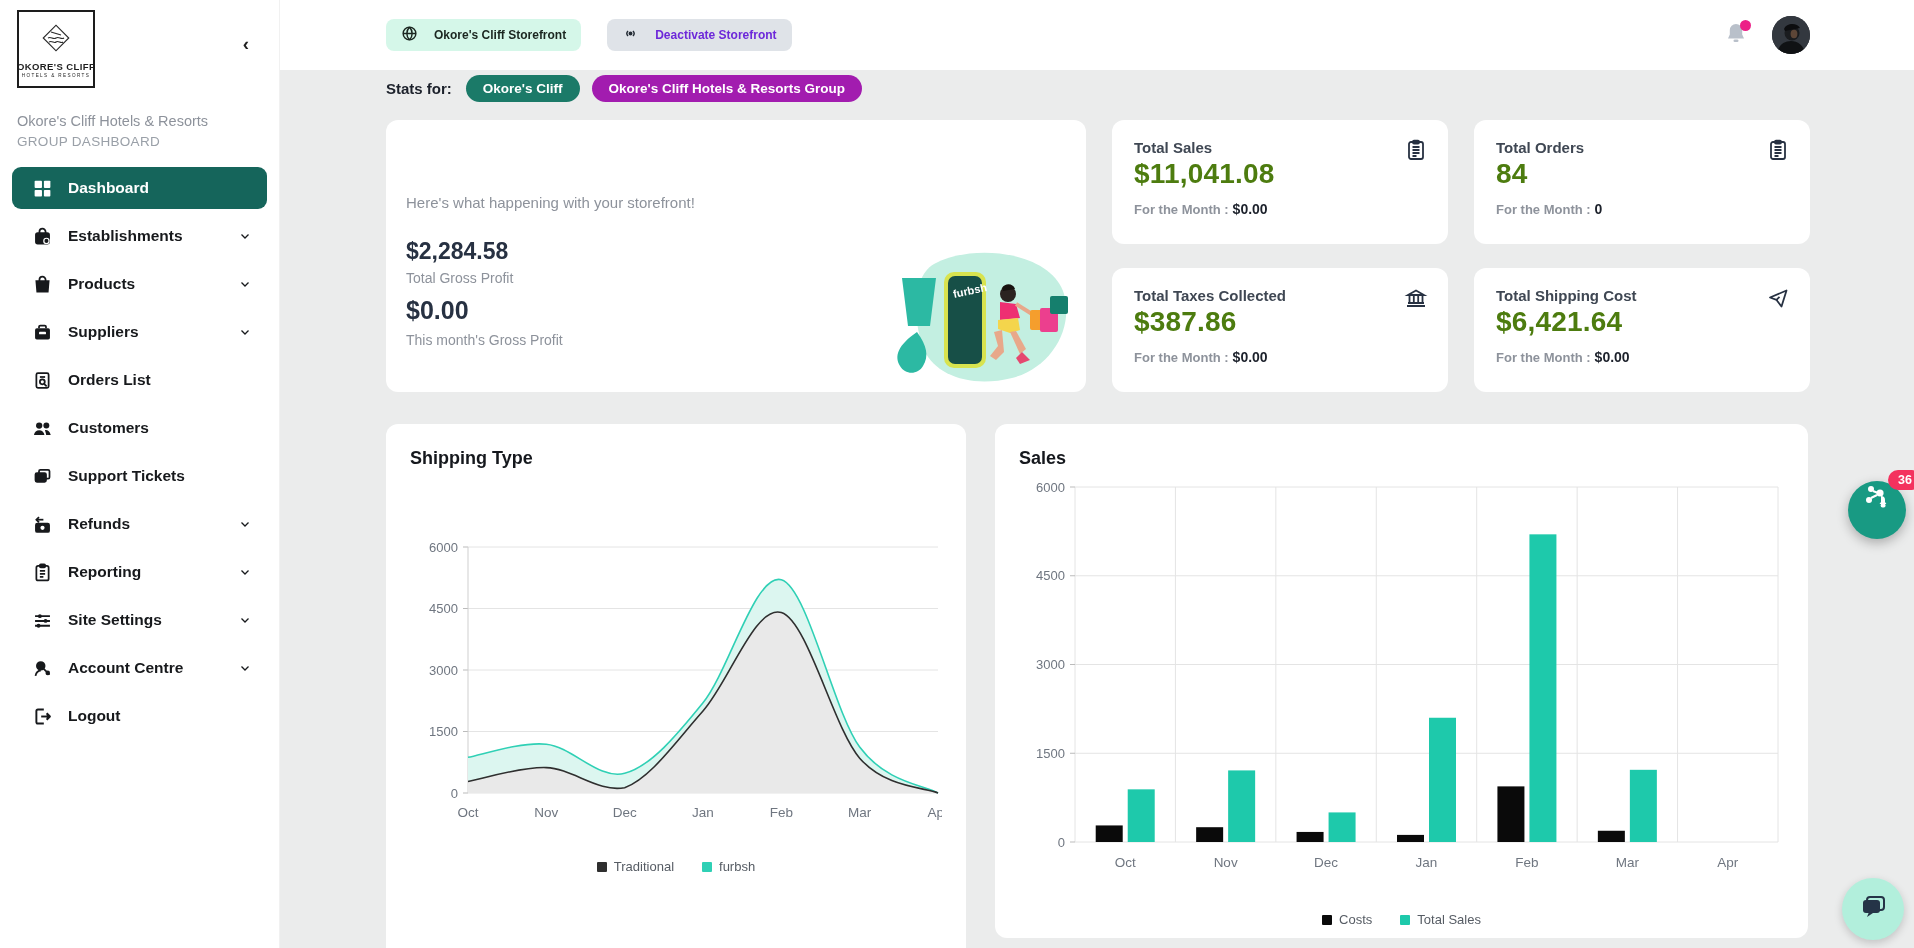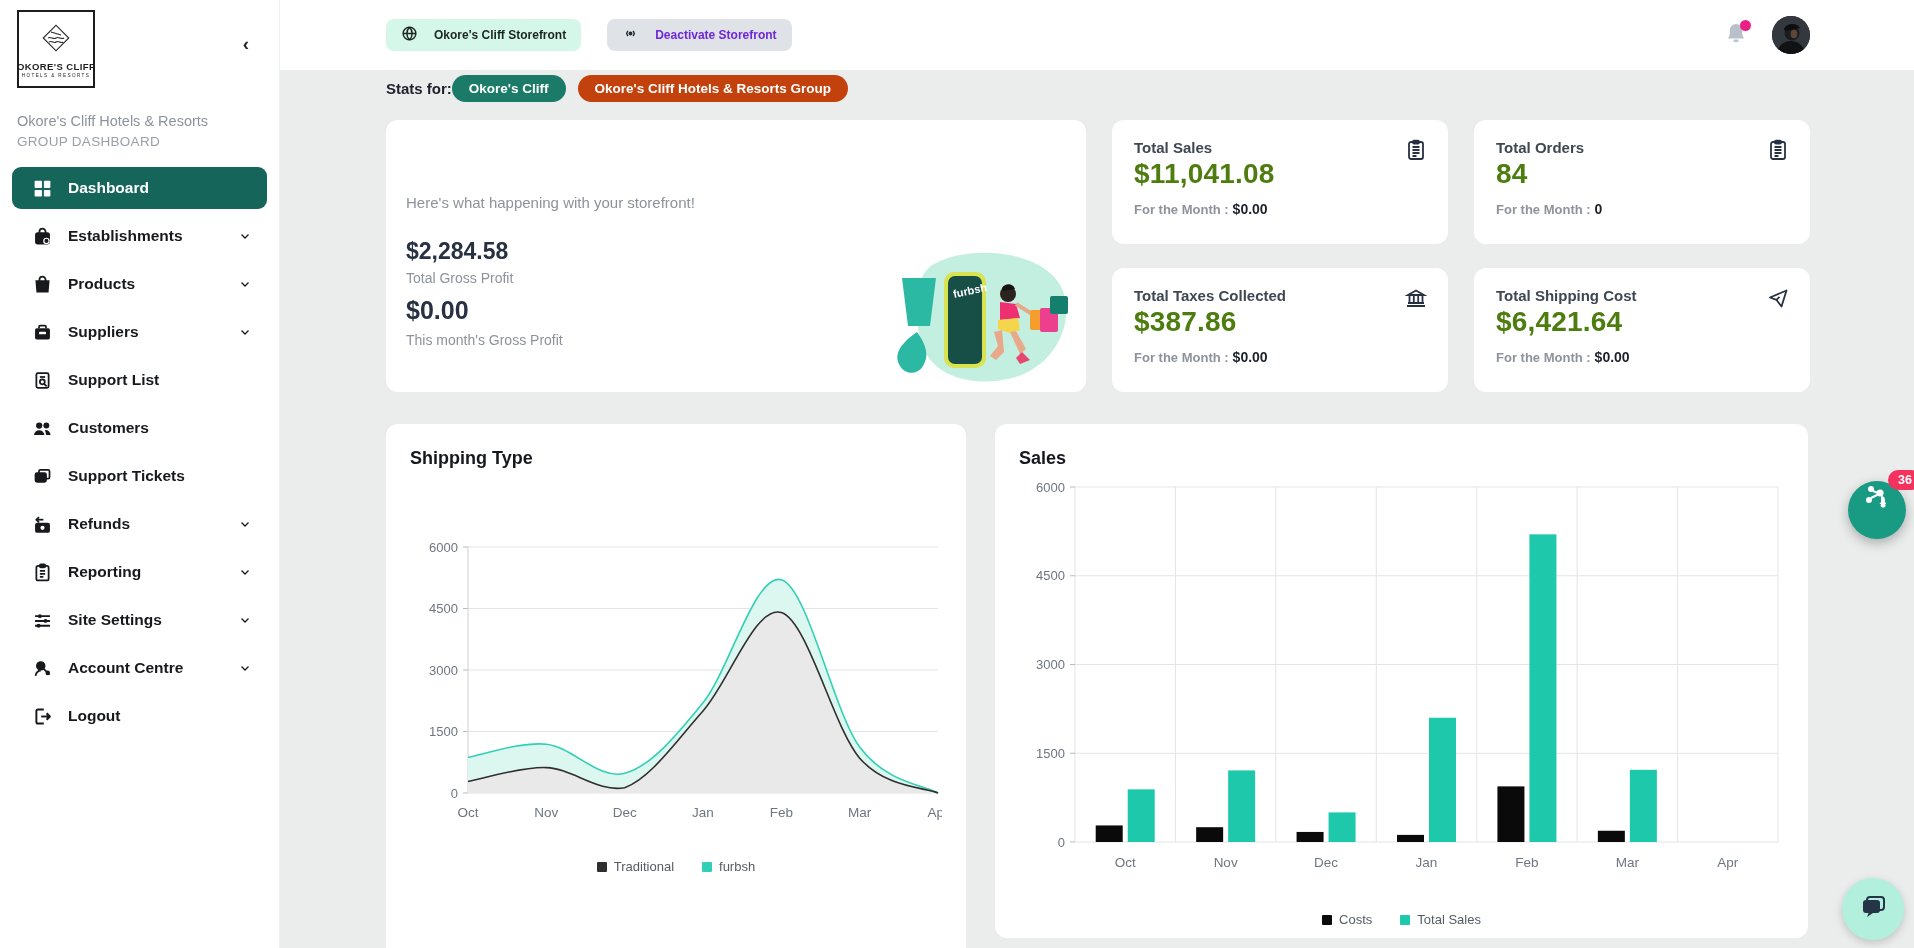--- a/index.html
+++ b/index.html
@@ -37,25 +37,25 @@
   .hbtn svg { width:17px; height:17px; }
   .hright { margin-left:auto; display:flex; align-items:center; gap:24px; }
   .bell { position:relative; width:24px; height:26px; cursor:pointer; color:#b9c0ca; }
   .bell svg { width:100%; height:100%; }
   .bell-dot { position:absolute; top:-2px; right:-3px; width:11px; height:11px; border-radius:50%; background:#ec1f87; }
   .avatar { width:38px; height:38px; border-radius:50%; overflow:hidden; cursor:pointer; background:#2b2f35; }
   .avatar svg { width:100%; height:100%; display:block; }
   .content { flex:1; padding:4px 104px 0 106px; }
   
   .stats-row { display:flex; align-items:center; height:28px; margin-bottom:18px; }
-  .stats-label { font-size:15px; font-weight:700; color:#1c212b; }
+  .stats-label { font-size:15px; font-weight:700; color:#1c212b; margin-right:14px; }
   .pill { height:27px; display:inline-flex; align-items:center; padding:0 17px; border-radius:14px;
     color:#fff; font-size:13.5px; font-weight:600; cursor:pointer; white-space:nowrap; }
   .pill.primary { background:#1b7a68; margin-right:12px; }
-  .pill.secondary { background:#c2410c; }
+  .pill.secondary { background:#a21caf; }
   
   .top-grid { display:flex; gap:26px; margin-bottom:32px; }
   .welcome-card { width:700px; height:272px; flex:none; background:#fff; border-radius:12px; position:relative; }
   .w-title { position:absolute; left:20px; top:38px; color:#2a9d8f; font-size:22px; font-weight:800; }
   .w-sub   { position:absolute; left:20px; top:74px; color:#8d929b; font-size:15px; }
   .w-val1  { position:absolute; left:20px; top:118px; color:#273142; font-size:23px; font-weight:800; }
   .w-lab1  { position:absolute; left:20px; top:150px; color:#8d929b; font-size:14px; }
   .w-val2  { position:absolute; left:20px; top:176px; color:#273142; font-size:25px; font-weight:800; }
   .w-lab2  { position:absolute; left:20px; top:212px; color:#8d929b; font-size:14px; }
   .w-illus { position:absolute; right:16px; bottom:2px; width:196px; height:144px; }
@@ -170,21 +170,21 @@
       </div>
       <div class="nav-item">
         <span class="ni-icon">
           <svg viewBox="0 0 24 24" fill="none" stroke="currentColor" stroke-width="2">
             <rect x="5" y="3.5" width="14" height="17" rx="1.8"></rect>
             <path d="M9 8h6"></path>
             <circle cx="11.8" cy="13.5" r="2.8"></circle>
             <path d="M13.8 15.8l3 3"></path>
           </svg>
         </span>
-        <span>Support List</span>
+        <span>Orders List</span>
       </div>
       <div class="nav-item">
         <span class="ni-icon">
           <svg viewBox="0 0 24 24" fill="currentColor">
             <circle cx="8.2" cy="8.6" r="3.6"></circle>
             <path d="M2.2 19.5c.5-3.6 3-5.6 6-5.6s5.5 2 6 5.6z"></path>
             <circle cx="16.4" cy="8.6" r="3.4"></circle>
             <path d="M14.8 13.9c2.8-.5 5.6 1.2 6.6 5.6h-5.2c-.2-2.3-1-3.9-1.4-5.6z"></path>
           </svg>
         </span>

